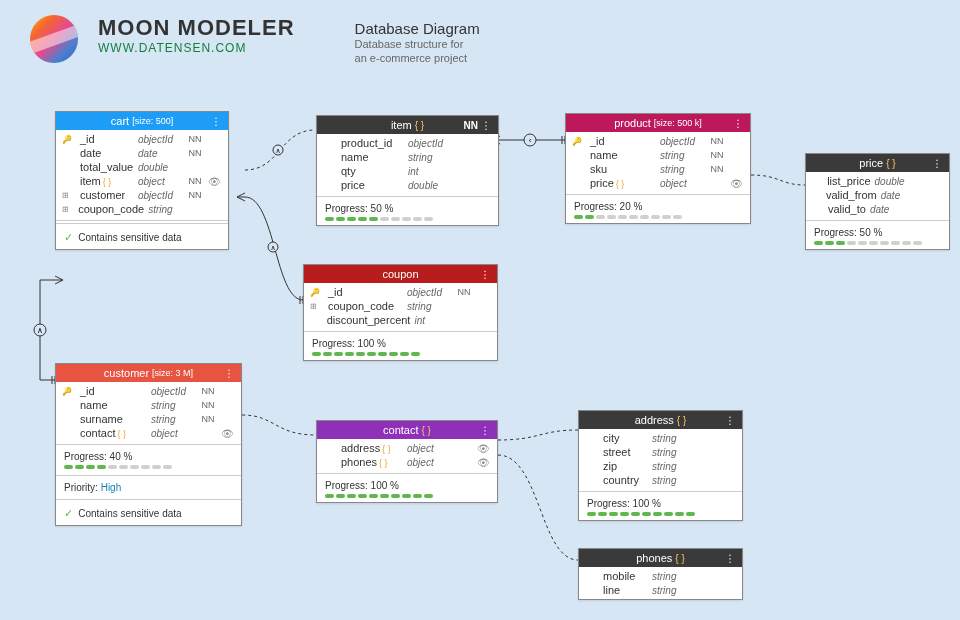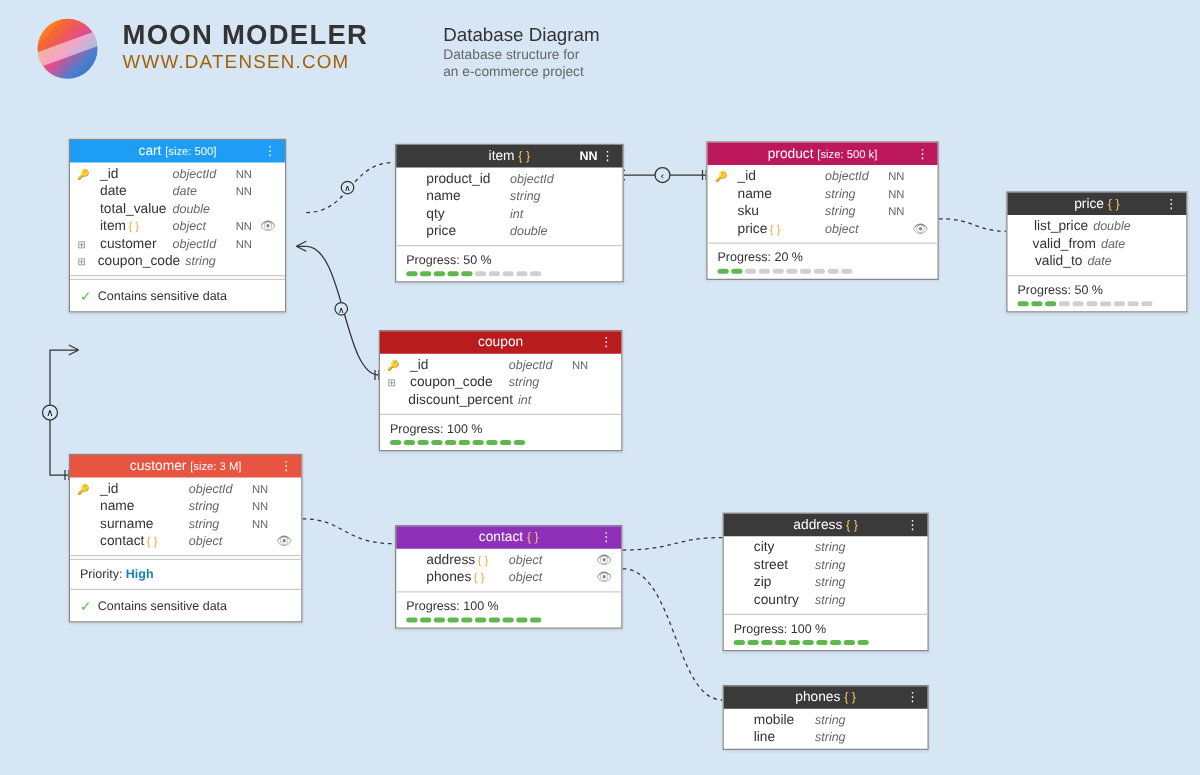--- a/index.html
+++ b/index.html
@@ -1,21 +1,21 @@
 <!DOCTYPE html>
 <html><head>
 <meta charset="utf-8">
 <style>
 *{box-sizing:border-box;margin:0;padding:0;font-family:-apple-system,BlinkMacSystemFont,'Segoe UI',sans-serif}
 body{background:#d7e6f4;width:960px;height:620px;position:relative;overflow:hidden}
 .header{position:absolute;top:15px;left:30px;display:flex;align-items:flex-start;gap:20px}
 .logo{width:48px;height:48px;border-radius:50%;background:linear-gradient(135deg,#fdb717 0%,#f4672f 25%,#e54b8c 50%,#4a7fcf 75%,#3066be 100%);position:relative;overflow:hidden}
 .logo::before{content:'';position:absolute;width:60px;height:12px;background:rgba(255,255,255,0.5);top:18px;left:-5px;transform:rotate(-20deg);border-radius:6px}
 .title-block .t{font-size:22px;font-weight:700;color:#333;letter-spacing:1px}
-.title-block .s{font-size:15px;color:#a16207;letter-spacing:1px}
+.title-block .s{font-size:12px;color:#15803d;letter-spacing:1px}
 .subtitle{margin-left:40px;margin-top:5px}
 .subtitle .t{font-size:15px;color:#333}
 .subtitle .s{font-size:11px;color:#666;line-height:1.3}
 .canvas{position:absolute;top:0;left:0;width:100%;height:100%}
 .entity{position:absolute;background:#fff;border:1px solid #888;font-size:11px;box-shadow:0 1px 2px rgba(0,0,0,0.1)}
 .ehdr{color:#fff;padding:3px 8px;font-size:11px;display:flex;align-items:center;justify-content:center;position:relative}
 .ehdr .dots{position:absolute;right:6px;font-size:10px;letter-spacing:1px}
 .ehdr .nn-tag{position:absolute;right:20px;font-size:10px;font-weight:bold}
 .ehdr .sz{font-size:9px;margin-left:3px}
 .ehdr .br{color:#f9c666;margin-left:3px;font-size:10px}
@@ -30,21 +30,21 @@
 .fnn{width:18px;font-size:9px;color:#666;text-align:center}
 .feye{width:14px;color:#888;font-size:10px}
 .sep{border-top:1px solid #ccc;margin:2px 0}
 .prog{padding:4px 8px;font-size:10px;color:#333}
 .pbar{display:flex;gap:2px;margin-top:3px}
 .pseg{width:9px;height:4px;border-radius:2px;background:#d0d0d0}
 .pseg.on{background:#5fb84e}
 .note{padding:5px 8px;font-size:10px;color:#333;display:flex;align-items:center;gap:5px}
 .chk{color:#5fb84e;font-size:11px}
 .prio{padding:4px 8px;font-size:10px;color:#333}
-.prio .hv{color:#1a7fb5;font-weight:700}
+.prio .hv{color:#1a7fb5;font-weight:400}
 svg.conn{position:absolute;top:0;left:0;width:960px;height:620px;pointer-events:none}
 </style>
 </head>
 <body>
 
 <svg class="conn">
   <defs>
     <marker id="cf" markerWidth="10" markerHeight="10" refX="9" refY="5" orient="auto">
         <path d="M1,5 L9,1 M1,5 L9,9 M1,5 L9,5" stroke="#333" fill="none" stroke-width="1"></path>
       </marker>
@@ -271,20 +271,32 @@
         </div>
         <div class="frow">
           <span class="ficon"></span>
           <span class="fname">contact<span class="fbr">{ }</span></span>
           <span class="ftype">object</span>
           <span class="fnn"></span>
           <span class="feye">👁</span>
         </div>
       </div>
  <div class="sep"></div>
+ <div class="prog"><span>Progress: </span><span>40</span><span> %</span><div class="pbar">
+          <div class="pseg on"></div>
+          <div class="pseg on"></div>
+          <div class="pseg on"></div>
+          <div class="pseg on"></div>
+          <div class="pseg"></div>
+          <div class="pseg"></div>
+          <div class="pseg"></div>
+          <div class="pseg"></div>
+          <div class="pseg"></div>
+          <div class="pseg"></div>
+        </div></div>
  <div class="sep"></div>
  <div class="prio"><span>Priority: </span><span class="hv">High</span></div>
  <div class="sep"></div>
  <div class="note">
         <span class="chk">✓</span>
         <span>Contains sensitive data</span>
       </div>
 </div>
 
 <div class="entity" style="left:316px;top:420px;width:182px">

